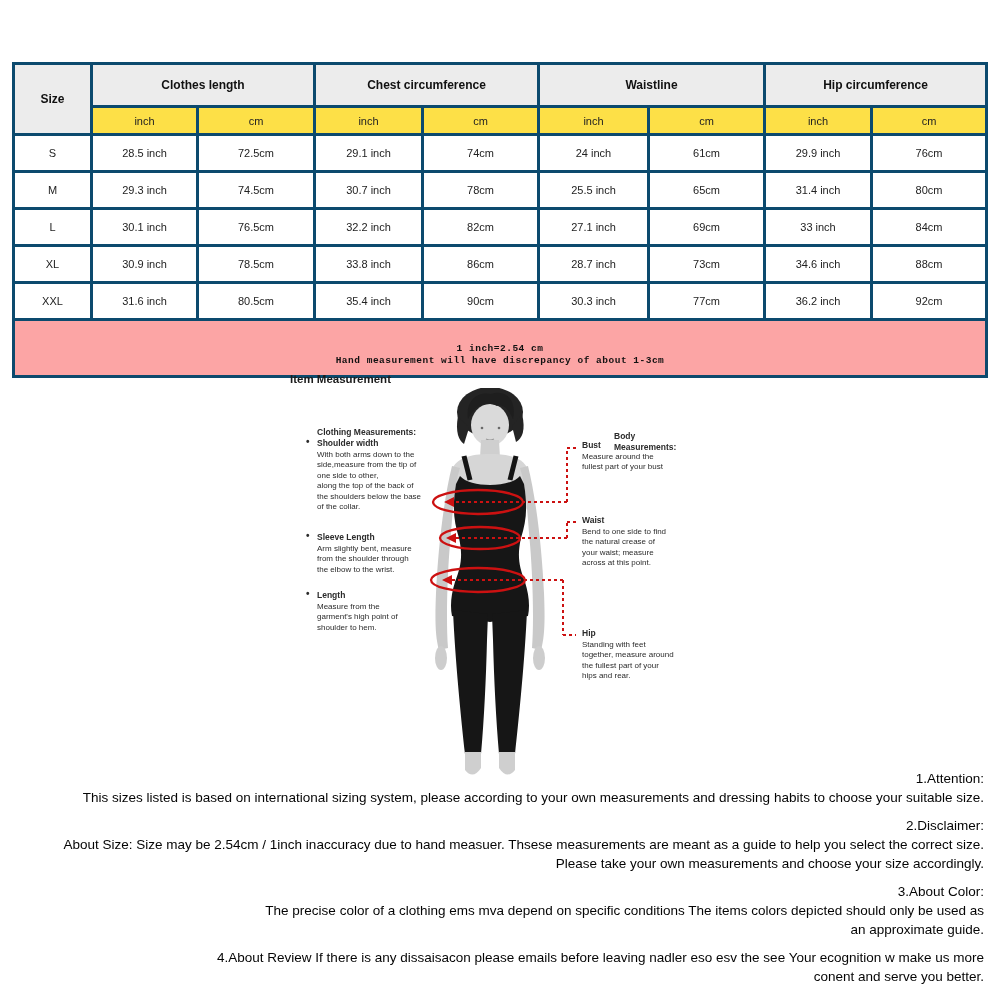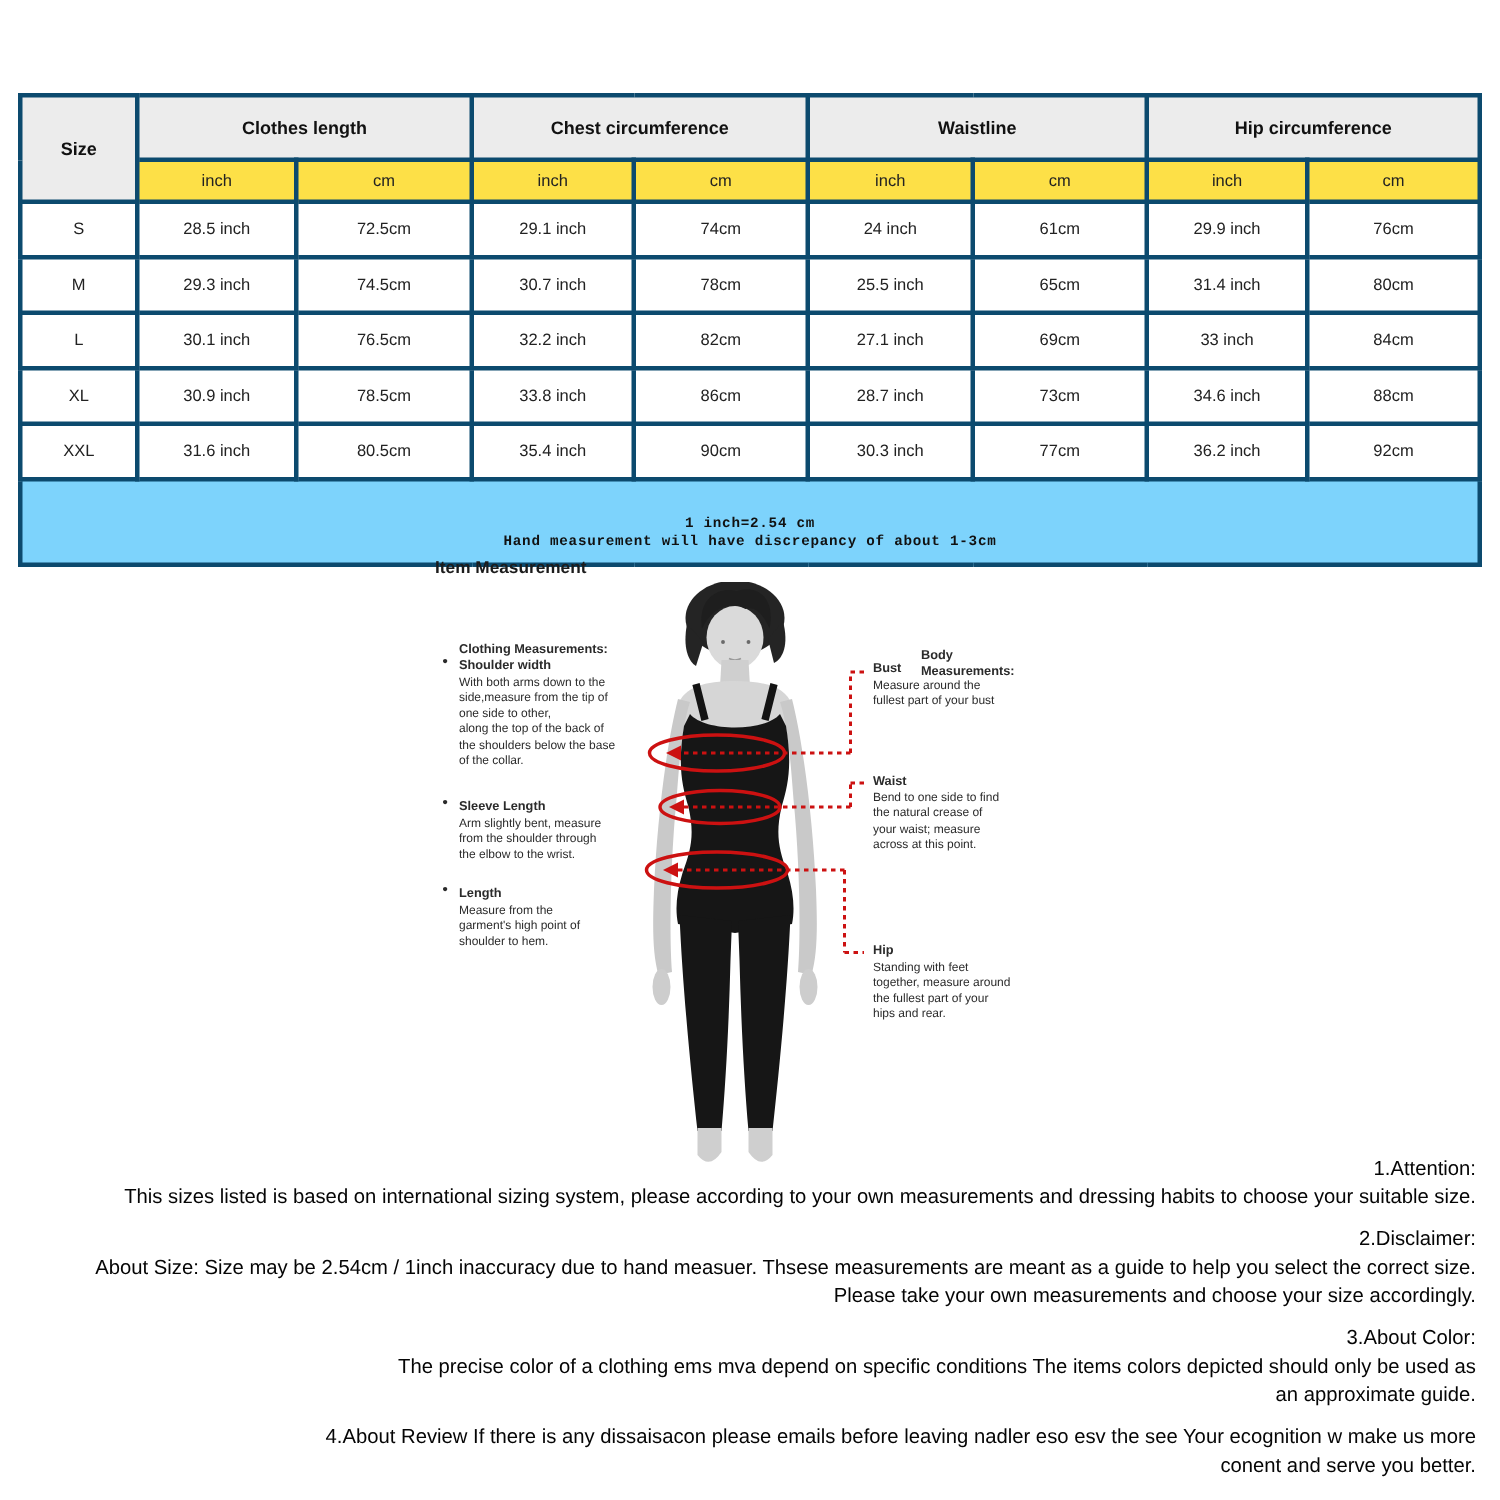--- a/index.html
+++ b/index.html
@@ -7,30 +7,30 @@
         font-family:"Liberation Sans",sans-serif;color:#1a1a1a;}
 
   
   table.size-table{position:absolute;left:12px;top:62px;width:973px;border-collapse:collapse;
         border:2px solid #3a3a3a;table-layout:fixed;}
   table.size-table th,table.size-table td{border:3px solid #0c4a6e;text-align:center;vertical-align:middle;
         padding:0;font-size:11px;color:#222;}
   tr.group-row th{height:40px;background:#ececec;font-weight:bold;font-size:12px;color:#111;}
   tr.unit-row th{height:25px;background:#fde047;font-weight:normal;font-size:11px;}
   tbody.size-body td{height:34px;background:#fff;}
-  td.footnote-cell{height:54px;background:#7dd3fc;vertical-align:top;}
+  td.footnote-cell{height:54px;background:#fca5a5;vertical-align:top;}
   .fn-line{font-family:"Liberation Mono",monospace;font-weight:bold;font-size:9.5px;line-height:12px;
         letter-spacing:.5px;color:#111;}
   .fn-line.first{margin-top:13px;}
 
   
   .diagram-title{position:absolute;left:290px;top:373px;font-weight:bold;font-size:11.5px;color:#1c1c1c;}
   .m-col{position:absolute;font-size:8px;line-height:10.5px;color:#2b2b2b;}
   .m-col .m-head{font-weight:bold;font-size:8.5px;margin-left:32px;}
-  .col-left{left:294px;top:427px;width:132px;}
+  .col-left{left:305px;top:427px;width:132px;}
   .col-left .m-head{margin-left:12px;}
   .col-right{left:582px;top:431px;width:112px;}
   .m-item{position:absolute;left:0;width:100%;}
   .col-left .m-item{padding-left:12px;box-sizing:border-box;}
   .m-title{font-weight:bold;font-size:8.5px;margin-bottom:1px;position:relative;}
   .col-left .m-title::before{content:"\2022";position:absolute;left:-11px;top:-1px;font-size:10px;}
   .figure-svg{position:absolute;left:420px;top:388px;}
 
   
   .notes{position:absolute;left:22px;top:769px;width:962px;font-size:13.5px;line-height:19px;color:#050505;text-align:right;}

